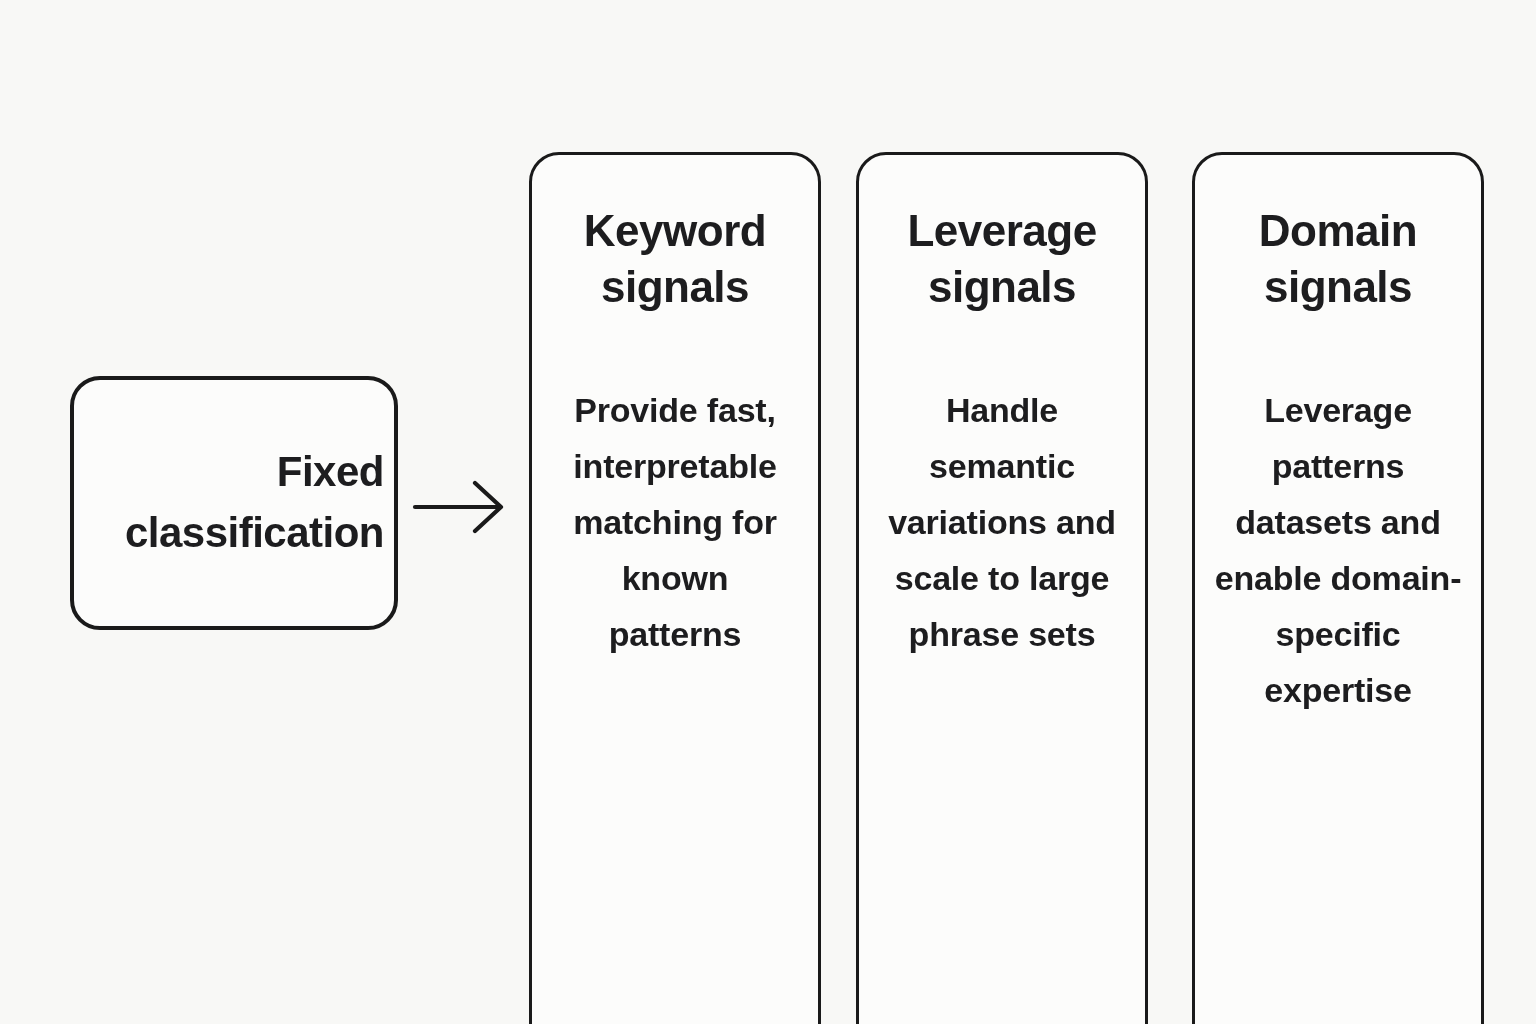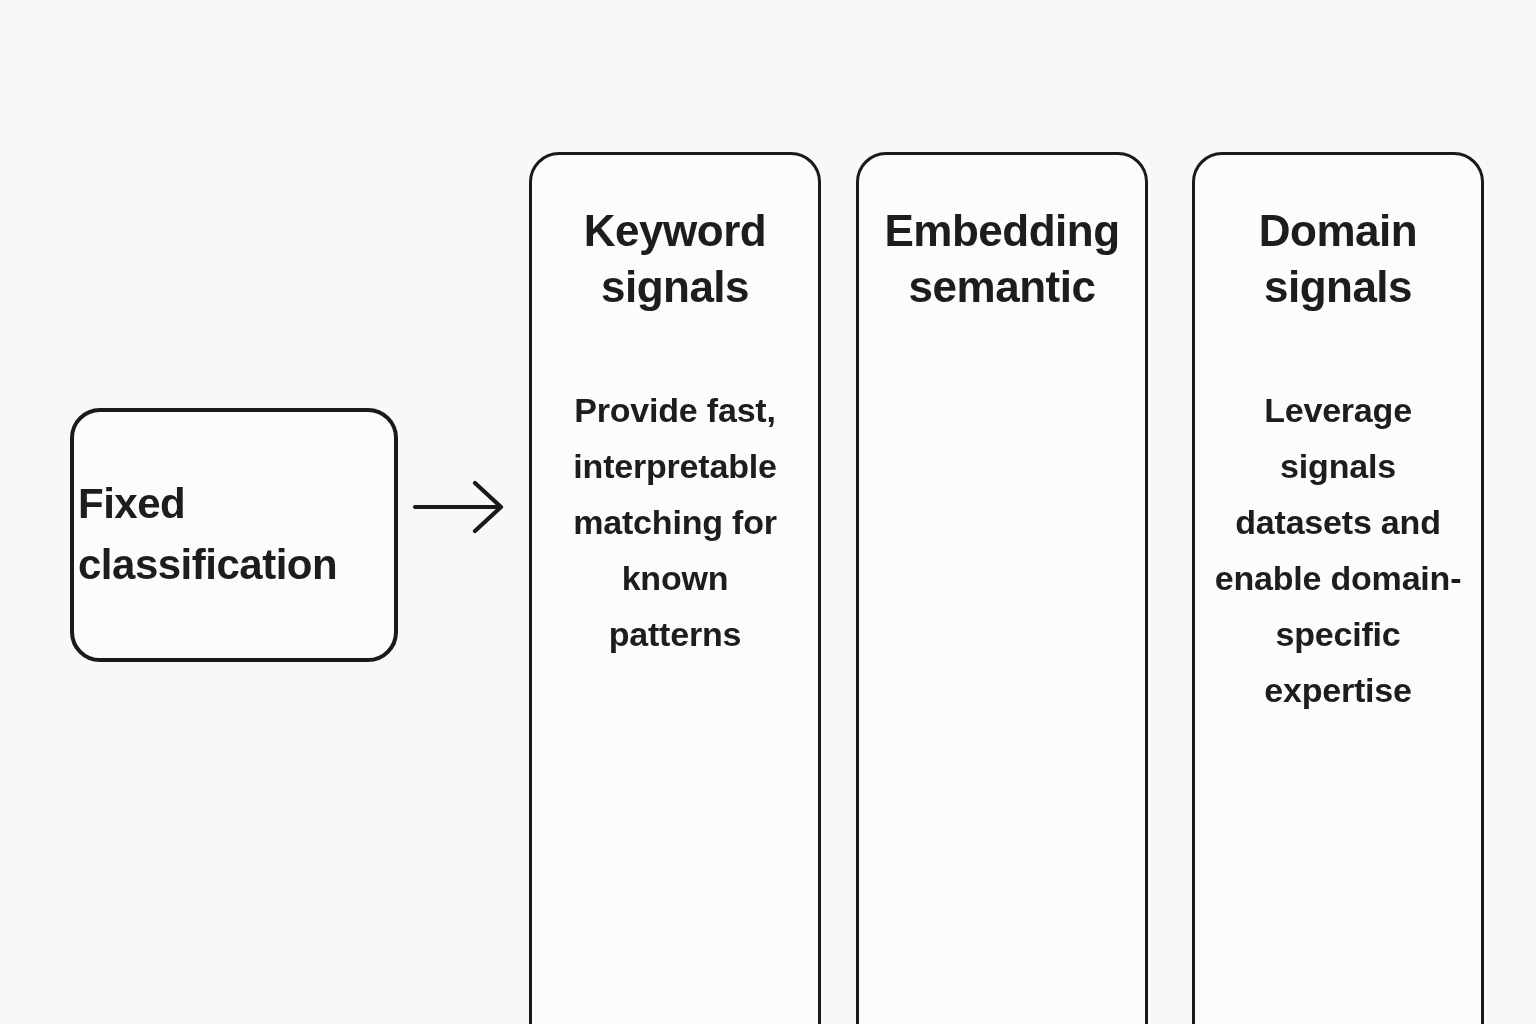--- a/index.html
+++ b/index.html
@@ -24,23 +24,22 @@
   .source-box {
     position: absolute;
     left: 70px; top: 376px;
     width: 328px; height: 254px;
     background: var(--card-fill);
     border: 4px solid var(--stroke);
     border-radius: 30px;
     display: flex;
     align-items: center;
     justify-content: center;
-    text-align: left;
-    padding: 0 4px;
-    margin-top: 32px;
+    text-align: right;
+    padding: 0 10px;
   }
   .source-label {
     font-size: 42px;
     font-weight: 700;
     line-height: 1.45;
     letter-spacing: -0.5px;
   }
   .flow-arrow {
     position: absolute;
     left: 411px; top: 476px;
@@ -97,21 +96,22 @@
     <line class="stroke-line" x1="4" y1="31" x2="88" y2="31"></line>
     <polyline class="stroke-line" points="64,7 90,31 64,55"></polyline>
   </svg>
 
   <div class="card card-1">
     <div class="card-title">Keyword signals</div>
     <div class="card-desc">Provide fast, interpretable matching for known patterns</div>
   </div>
 
   <div class="card card-2">
-    <div class="card-title">Embedding semantic</div>
+    <div class="card-title">Leverage signals</div>
+    <div class="card-desc">Handle semantic variations and scale to large phrase sets</div>
   </div>
 
   <div class="card card-3">
     <div class="card-title">Domain signals</div>
-    <div class="card-desc">Leverage signals datasets and enable domain-specific expertise</div>
+    <div class="card-desc">Leverage patterns datasets and enable domain-specific expertise</div>
   </div>
 
 </div>
 
 </body></html>

